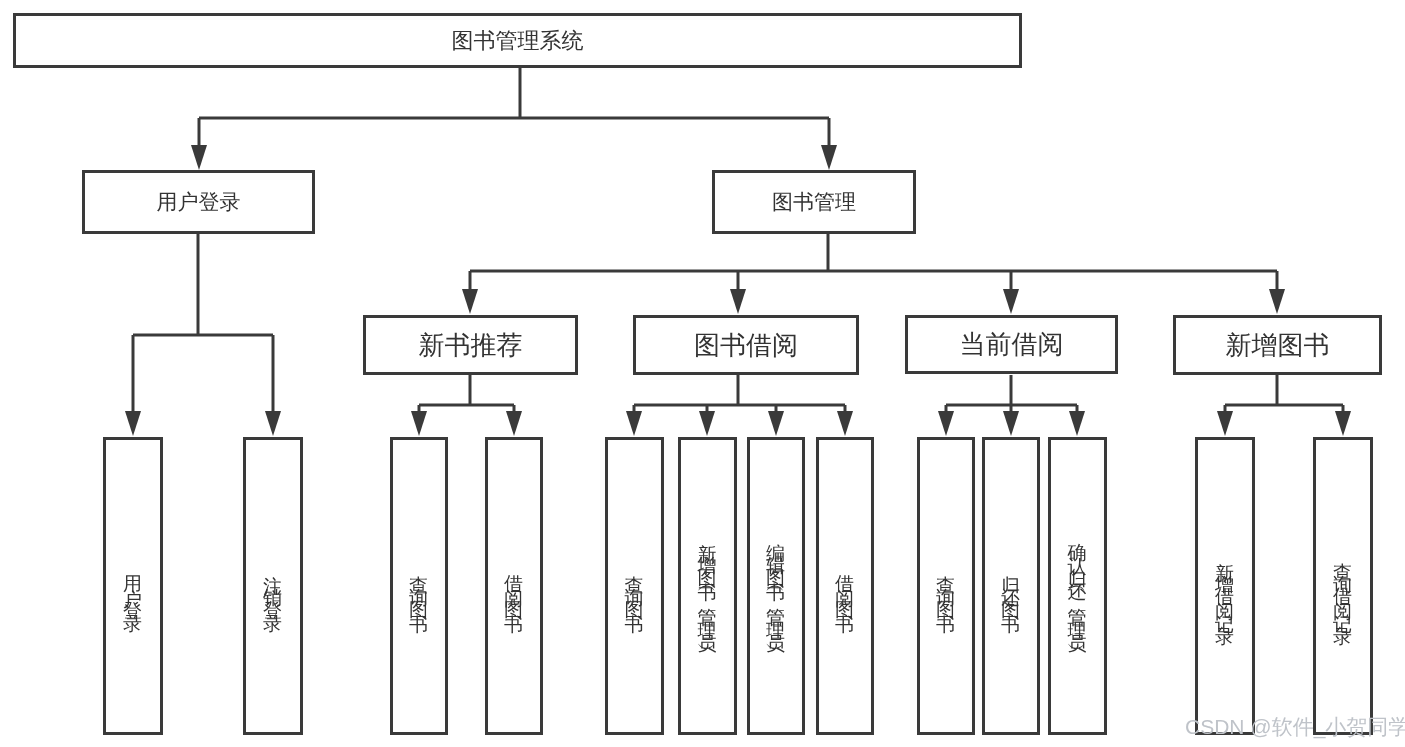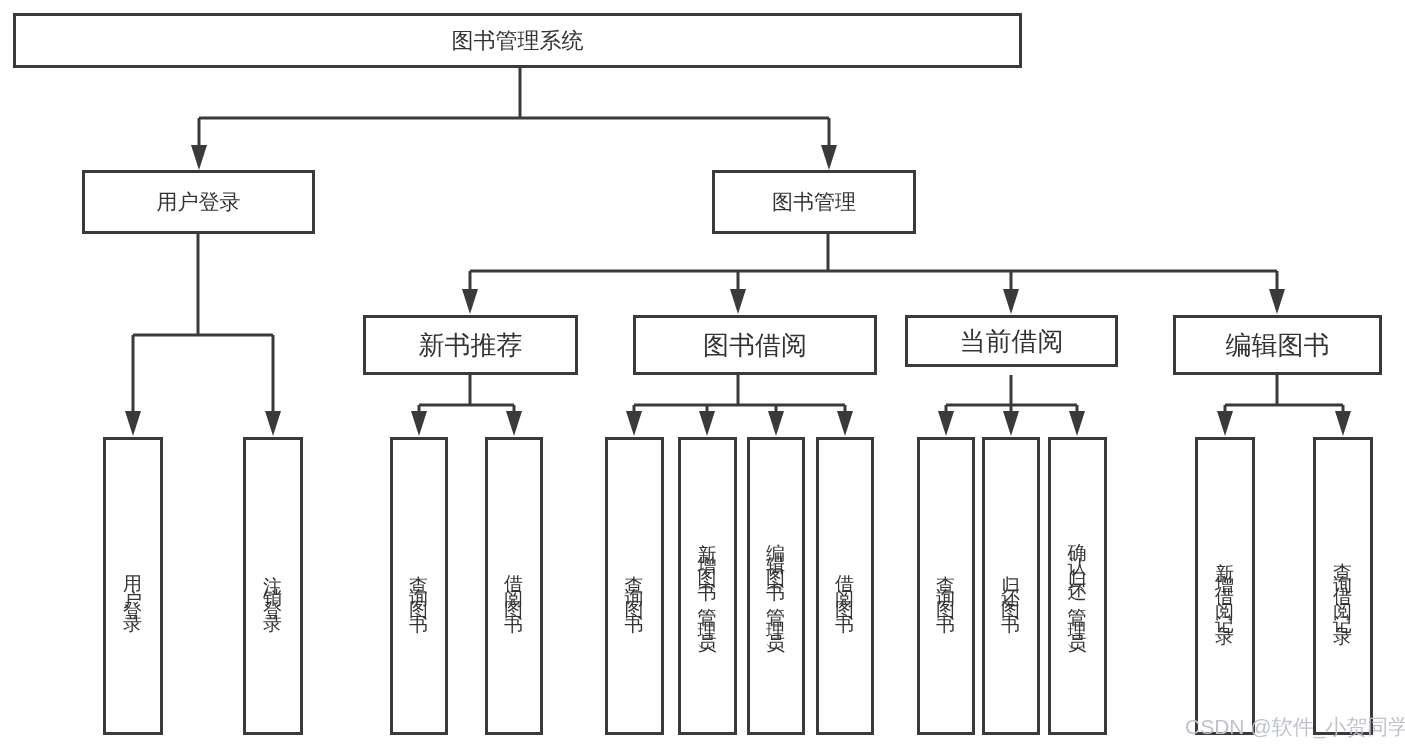--- a/index.html
+++ b/index.html
@@ -128,28 +128,28 @@
   <div class="box h" style="left:82px;top:170px;width:233px;height:64px">
     <span class="l2-label">用户登录</span>
   </div>
   <div class="box h" style="left:712px;top:170px;width:204px;height:64px">
     <span class="l2-label">图书管理</span>
   </div>
 
   <div class="box h" style="left:363px;top:315px;width:215px;height:60px">
     <span class="l3-label">新书推荐</span>
   </div>
-  <div class="box h" style="left:633px;top:315px;width:244px;height:60px">
+  <div class="box h" style="left:633px;top:315px;width:226px;height:60px">
     <span class="l3-label">图书借阅</span>
   </div>
-  <div class="box h" style="left:905px;top:315px;width:213px;height:52px">
+  <div class="box h" style="left:905px;top:315px;width:213px;height:59px">
     <span class="l3-label">当前借阅</span>
   </div>
   <div class="box h" style="left:1173px;top:315px;width:209px;height:60px">
-    <span class="l3-label">编辑图书</span>
+    <span class="l3-label">新增图书</span>
   </div>
 
   <div class="box v" style="left:103px;top:437px;width:60px;height:298px">
     <span>用户登录</span>
   </div>
   <div class="box v" style="left:243px;top:437px;width:60px;height:298px">
     <span>注销登录</span>
   </div>
 
   <div class="box v" style="left:390px;top:437px;width:58px;height:298px">

